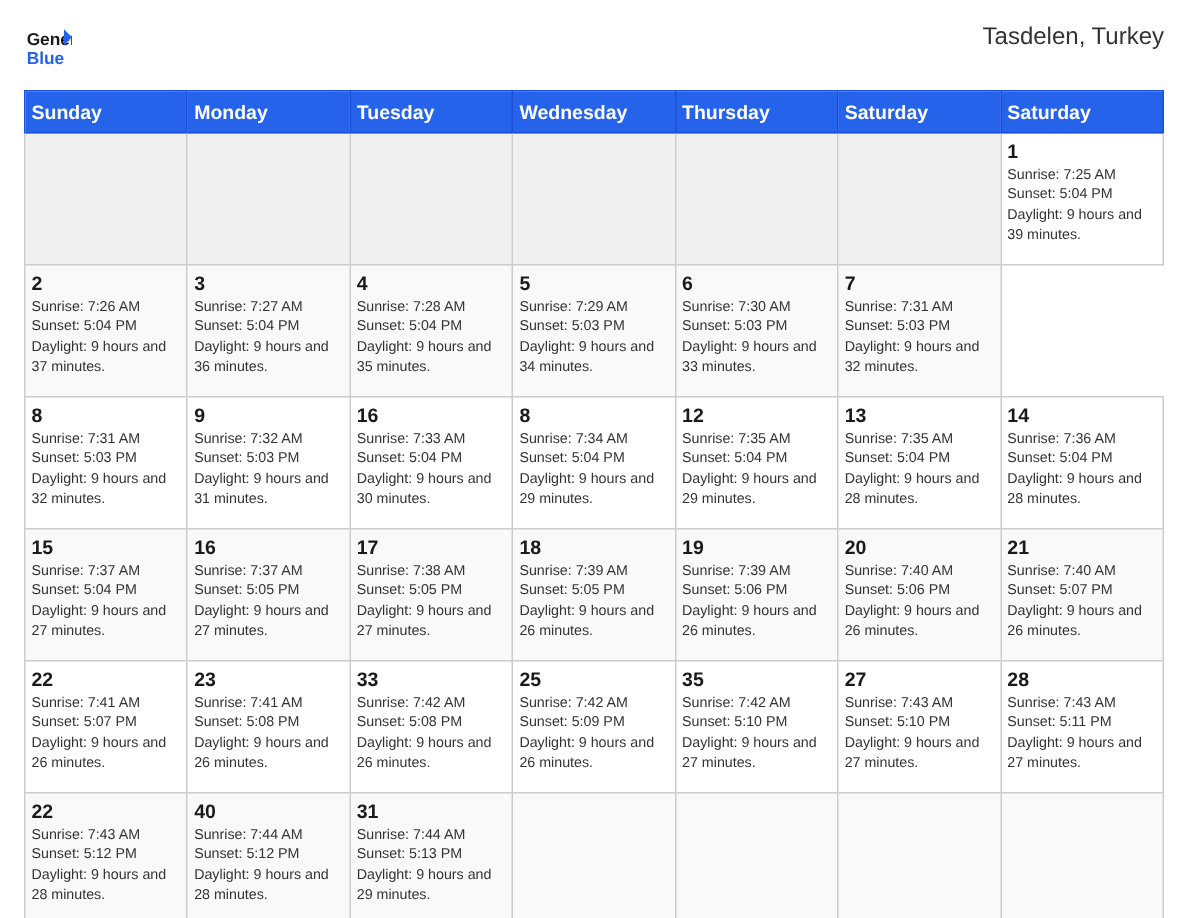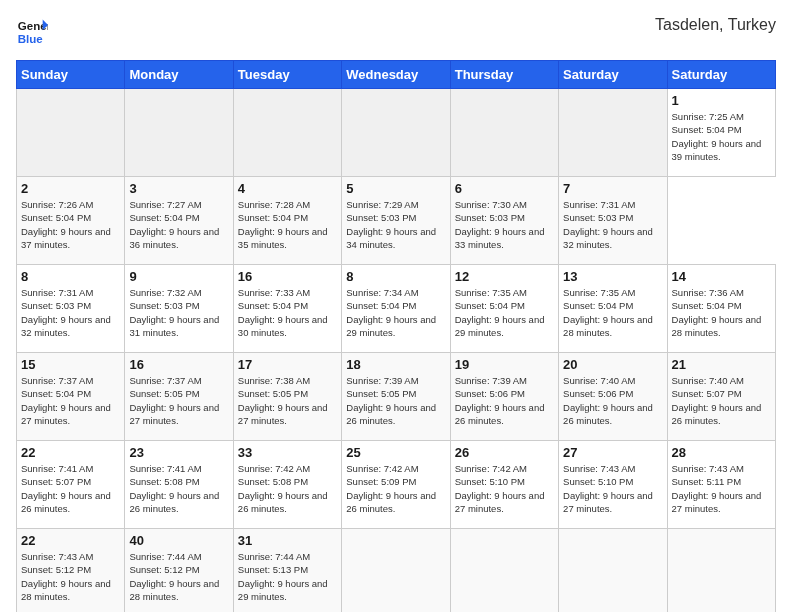--- a/index.html
+++ b/index.html
@@ -217,21 +217,21 @@
         </td>
         <td>
           <span class="day-num">33</span>
           <div class="day-info">Sunrise: 7:42 AM<br>Sunset: 5:08 PM<br>Daylight: 9 hours and 26 minutes.</div>
         </td>
         <td>
           <span class="day-num">25</span>
           <div class="day-info">Sunrise: 7:42 AM<br>Sunset: 5:09 PM<br>Daylight: 9 hours and 26 minutes.</div>
         </td>
         <td>
-          <span class="day-num">26</span>
+          <span class="day-num">35</span>
           <div class="day-info">Sunrise: 7:42 AM<br>Sunset: 5:10 PM<br>Daylight: 9 hours and 27 minutes.</div>
         </td>
         <td>
           <span class="day-num">27</span>
           <div class="day-info">Sunrise: 7:43 AM<br>Sunset: 5:10 PM<br>Daylight: 9 hours and 27 minutes.</div>
         </td>
         <td>
           <span class="day-num">28</span>
           <div class="day-info">Sunrise: 7:43 AM<br>Sunset: 5:11 PM<br>Daylight: 9 hours and 27 minutes.</div>
         </td>

